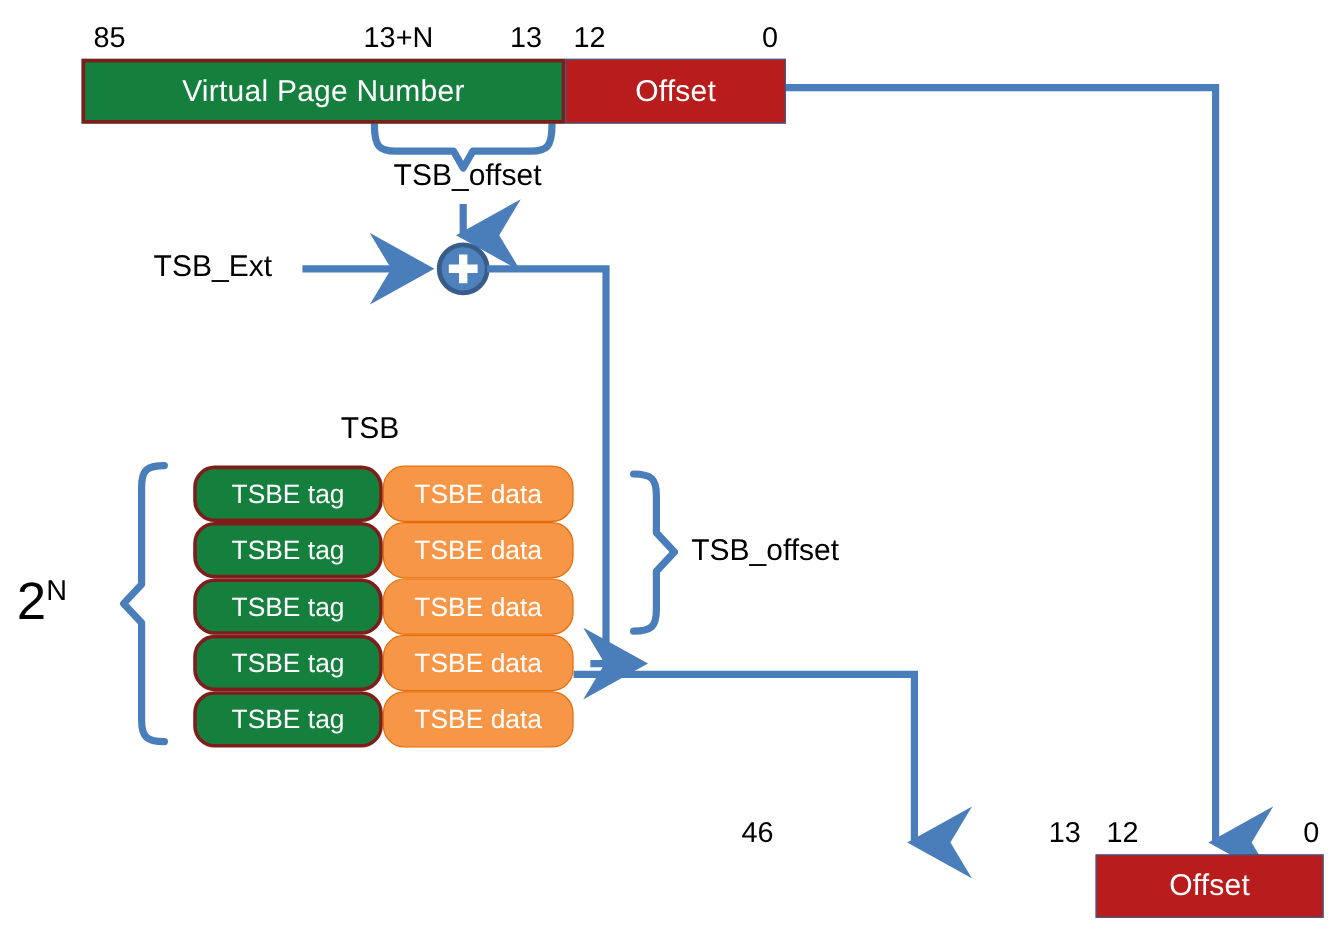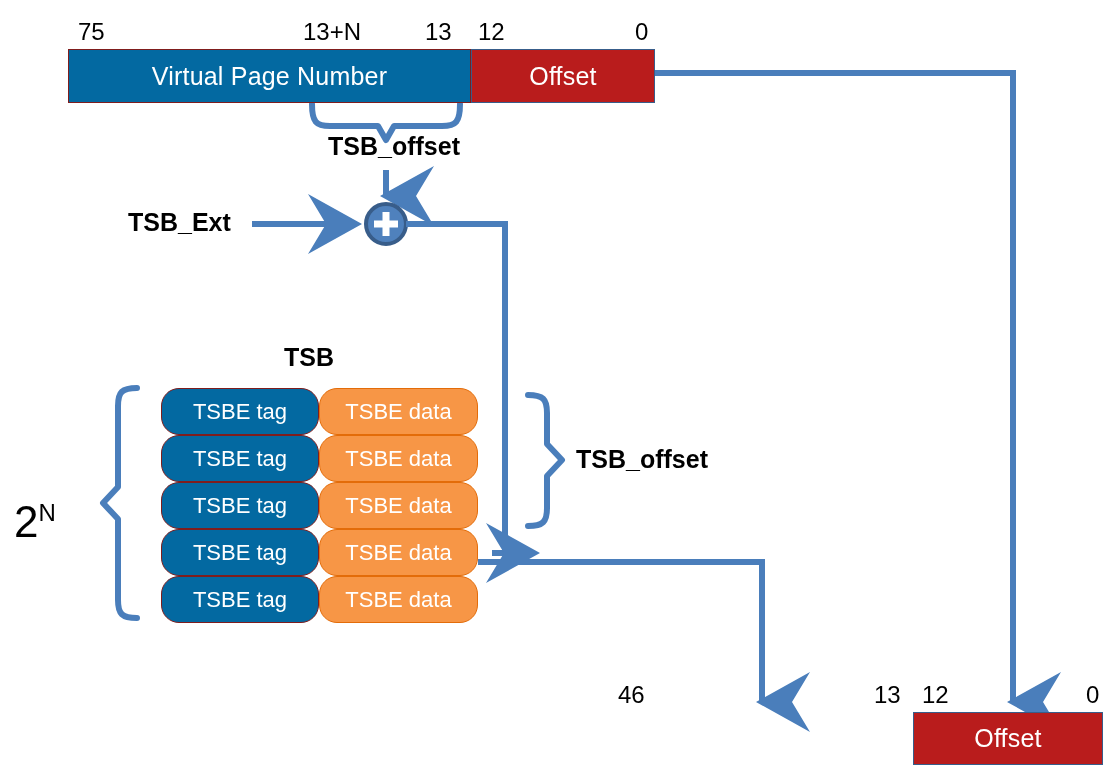--- a/index.html
+++ b/index.html
@@ -29,22 +29,22 @@
     box-sizing: border-box;
     display: flex;
     align-items: center;
     justify-content: center;
     color: #ffffff;
     font-size: 25px;
     letter-spacing: 0.2px;
     white-space: nowrap;
   }
   .green-box {
-    background: #0369a1;
-    border: 1px solid #7f1d1d;
+    background: #15803d;
+    border: 3px solid #7f1d1d;
   }
   .blue-box {
     background: #b91c1c;
     border: 1px solid #385D8A;
   }
   .orange-box {
     background: #F79646;
     border: 1px solid #E36C09;
     text-align: right;
   }
@@ -54,40 +54,38 @@
     font-size: 24px;
     line-height: 1;
     white-space: nowrap;
   }
   .plainlabel {
     position: absolute;
     color: #000000;
     font-size: 25px;
     line-height: 1;
     white-space: nowrap;
-    font-weight: bold;
   }
   .tsb-cell {
     position: absolute;
     box-sizing: border-box;
     display: flex;
     align-items: center;
     justify-content: center;
     color: #ffffff;
     font-size: 22px;
     white-space: nowrap;
     border-radius: 18px;
   }
   .pow-label {
     position: absolute;
     color: #000000;
     font-size: 44px;
     line-height: 1;
     white-space: nowrap;
-    margin-top: 20px;
   }
   .pow-label sup {
     font-size: 24px;
     vertical-align: super;
   }
 </style>
 </head>
 <body>
 
 <div id="canvas">
@@ -132,21 +130,21 @@
       <path d="M137,388 C122,388 118,392 118,406
                L118,487 L103,503 L118,519 L118,600
                C118,614 122,618 137,618" fill="none" stroke="#4A7EBB" stroke-width="6" stroke-linecap="round" stroke-linejoin="round"></path>
     </g>
 
     <path d="M478,562 L762,562 L762,702" fill="none" stroke="#4A7EBB" stroke-width="6" stroke-linejoin="miter" marker-end="url(#arrowDown)"></path>
 
     <path d="M655,73 L1013,73 L1013,702" fill="none" stroke="#4A7EBB" stroke-width="6" stroke-linejoin="miter" marker-end="url(#arrowDown)"></path>
   </svg>
 
-  <div class="bitlabel" style="left:78px; top:20px;">75</div>
+  <div class="bitlabel" style="left:78px; top:20px;">85</div>
   <div class="bitlabel" style="left:303px; top:20px;">13+N</div>
   <div class="bitlabel" style="left:425px; top:20px;">13</div>
   <div class="bitlabel" style="left:478px; top:20px;">12</div>
   <div class="bitlabel" style="left:635px; top:20px;">0</div>
 
   <div class="box green-box" style="left:68px; top:49px; width:403px; height:54px;">
     <span>Virtual Page Number</span>
   </div>
   <div class="box blue-box" style="left:471px; top:49px; width:184px; height:54px;">
     <span>Offset</span>

